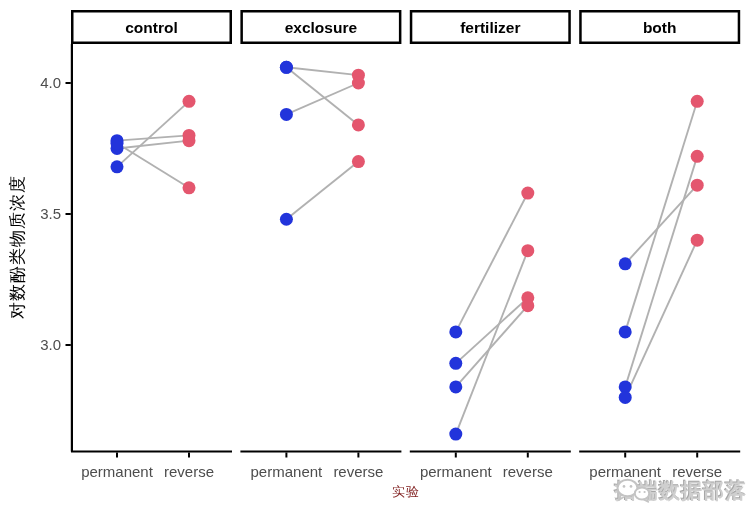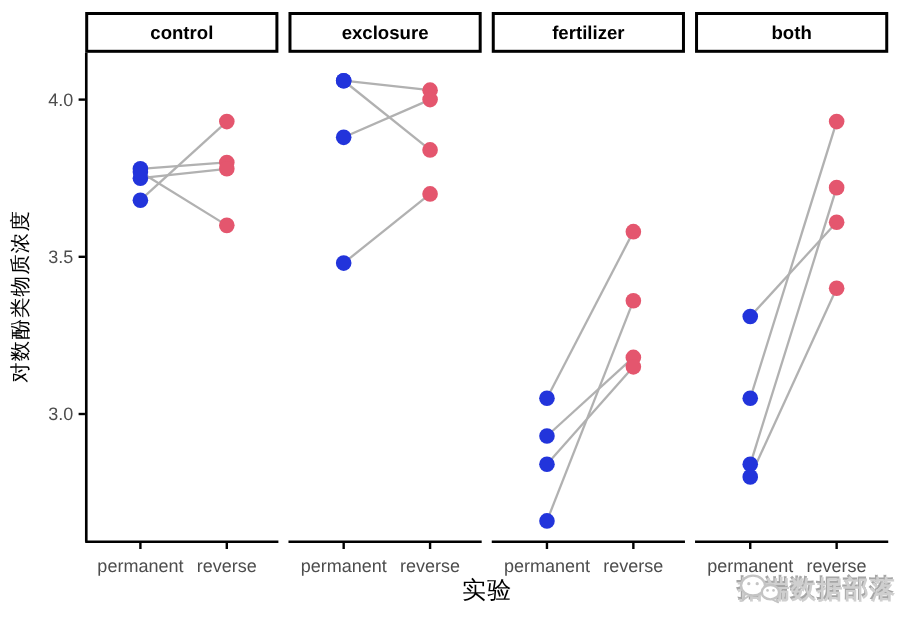--- a/index.html
+++ b/index.html
@@ -9,21 +9,21 @@
   }
   .stage svg{position:absolute;left:0;top:0;}
   .ytitle{
     position:absolute;left:17px;top:247px;
     transform:translate(-50%,-50%) rotate(-90deg);
     white-space:nowrap;font-size:17px;color:#000;letter-spacing:1px;
   }
   .xtitle{
     position:absolute;left:406px;top:492px;
     transform:translate(-50%,-50%);
-    font-size:20px;color:#000000;letter-spacing:1px;
+    font-size:13px;color:#7f1d1d;letter-spacing:1px;
   }
   .watermark{
     position:absolute;right:6px;top:477px;
     display:flex;align-items:center;gap:5px;
   }
   .watermark .wm-text{
     font-size:21px;font-weight:bold;letter-spacing:1px;
     color:#cfcfcf;
     text-shadow:-1px -1px 0 #a6a6a6, 1px 1px 0 #ffffff;
     white-space:nowrap;

